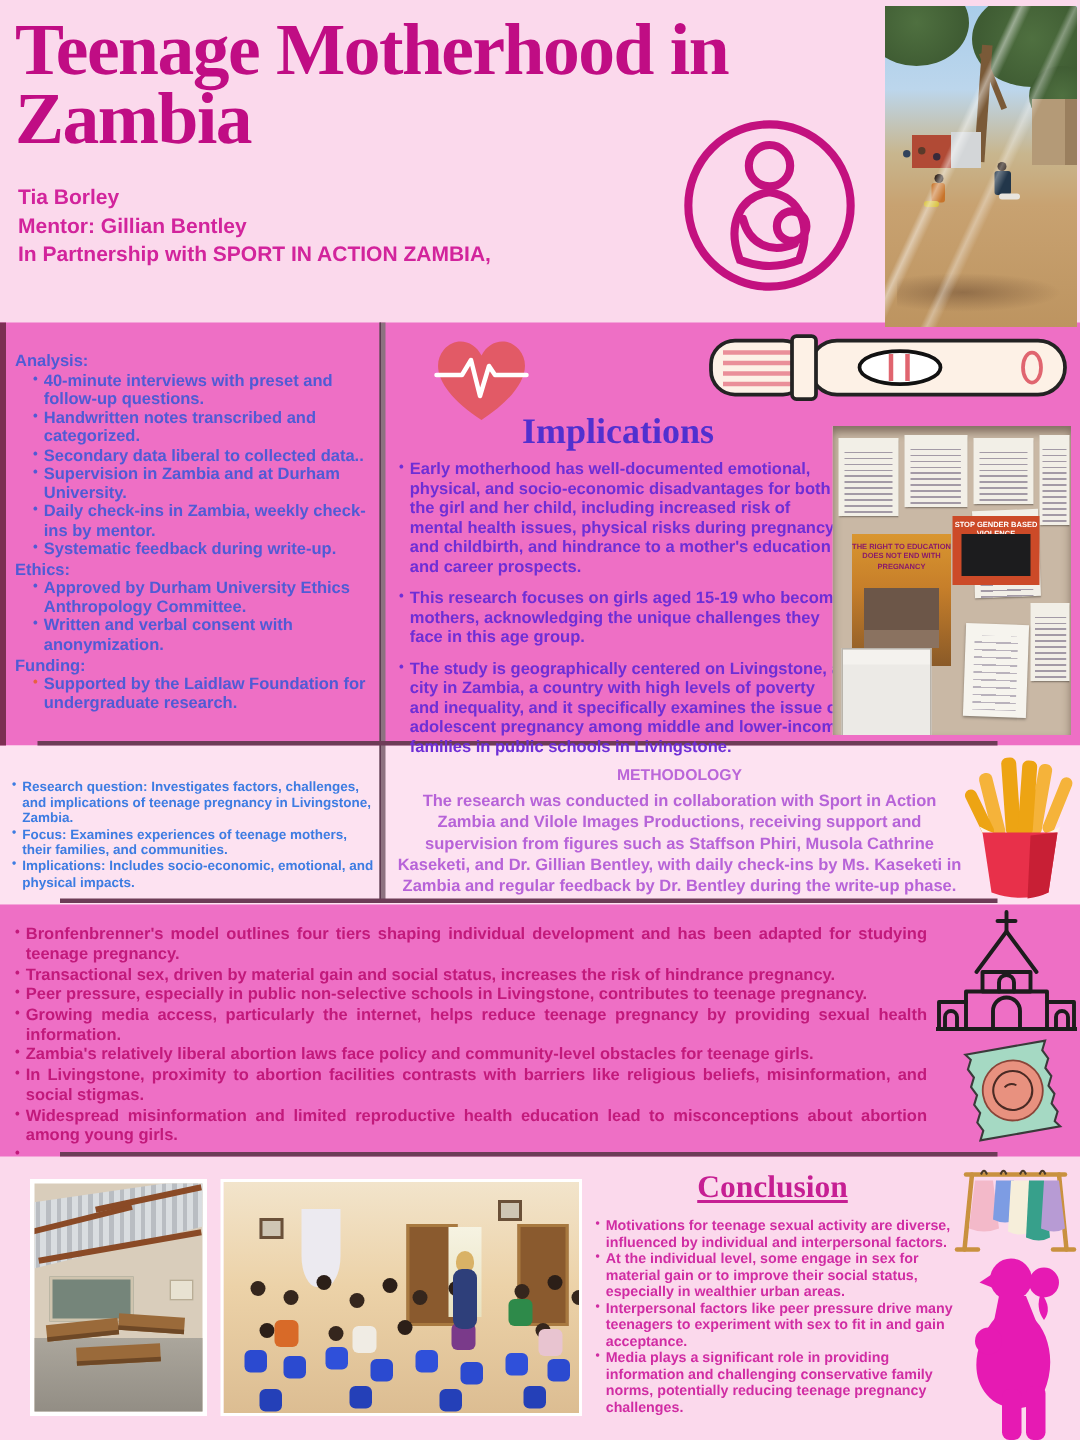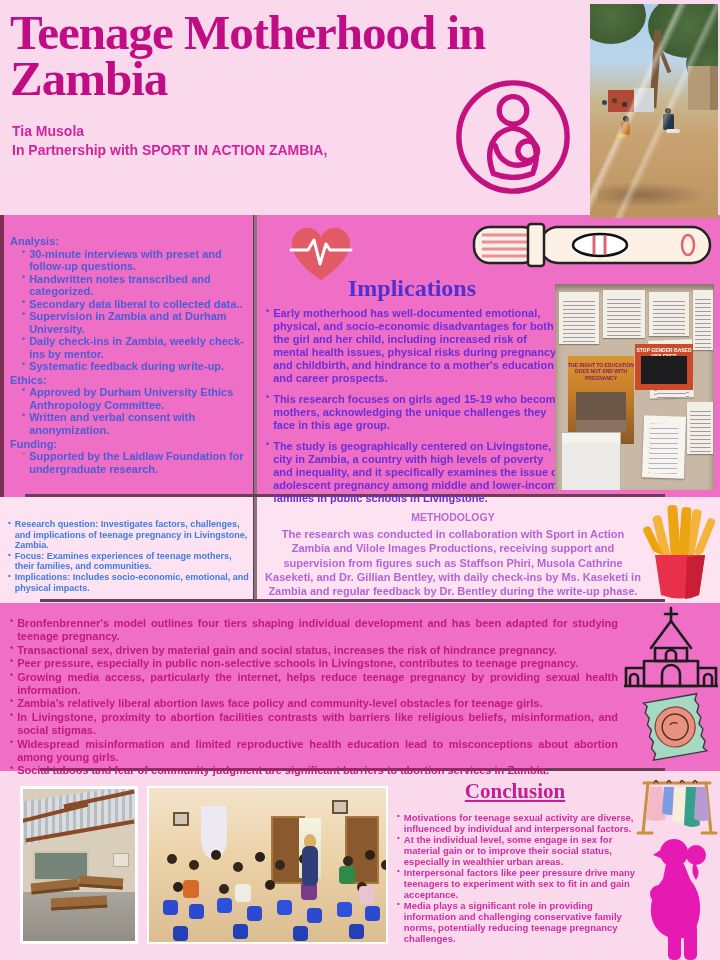--- a/index.html
+++ b/index.html
@@ -133,21 +133,22 @@
   <div class="abs band2"></div>
   <div class="abs band3"></div>
   <div class="abs edge-strip"></div>
   <div class="abs vdiv"></div>
   <div class="abs rule rule1"></div>
   <div class="abs rule rule2"></div>
   <div class="abs rule rule3"></div>
 
   <div class="abs title">Teenage Motherhood in Zambia</div>
   <div class="abs byline">
-    <div>Tia Musola</div>
+    <div>Tia Borley</div>
+    <div>Mentor: Gillian Bentley</div>
     <div>In Partnership with SPORT IN ACTION ZAMBIA,</div>
   </div>
 
   <svg class="abs momicon" viewBox="0 0 124 124">
     <g fill="none" stroke="#c3117f" stroke-width="5.5" stroke-linecap="round">
       <circle cx="62" cy="62" r="55"></circle>
       <circle cx="62" cy="35" r="14"></circle>
       <path d="M42,99 C33,76 41,56 62,53 C83,56 91,76 82,99 Q62,107 42,99 Z"></path>
       <circle cx="77" cy="76" r="10"></circle>
       <path d="M44,71 C48,88 63,95 79,88"></path>
@@ -177,21 +178,21 @@
     <div style="position:absolute;left:8px;bottom:10px;width:110px;height:26px;background:radial-gradient(ellipse at 40% 50%, rgba(90,60,40,.45), transparent 70%);"></div>
   </div>
 
   <div class="abs leftcol">
     <div class="lc-sec">
       <div class="lc-head">Analysis:</div>
       <div class="lc-bullets">
 
       <div class="bli">
             <span class="dot">•</span>
-            <span>30-minute interviews with preset and follow-up questions.</span>
+            <span>40-minute interviews with preset and follow-up questions.</span>
           </div>
           <div class="bli">
             <span class="dot">•</span>
             <span>Handwritten notes transcribed and categorized.</span>
           </div>
           <div class="bli">
             <span class="dot">•</span>
             <span>Secondary data liberal to collected data..</span>
           </div>
         </div>
@@ -354,21 +355,20 @@
       <div class="bli">
         <span class="dot">•</span>
         <span>In Livingstone, proximity to abortion facilities contrasts with barriers like religious beliefs, misinformation, and social stigmas.</span>
       </div>
       <div class="bli">
         <span class="dot">•</span>
         <span>Widespread misinformation and limited reproductive health education lead to misconceptions about abortion among young girls.</span>
       </div>
       <div class="bli">
         <span class="dot">•</span>
-        <span>Social taboos and fear of community judgment are significant barriers to abortion services in Zambia.</span>
       </div>
     </div>
 
   <svg class="abs churchicon" viewBox="0 0 94 82">
     <g fill="none" stroke="#1c1c1c" stroke-width="2.6" stroke-linecap="round" stroke-linejoin="round">
       <line x1="47" y1="2" x2="47" y2="15"></line>
         <line x1="41" y1="8" x2="53" y2="8"></line>
       <path d="M27,42 L47,15 L67,42"></path>
       <rect x="31" y="42" width="32" height="13"></rect>
       <path d="M42,55 v-6 a5,5 0 0 1 10,0 v6"></path>

